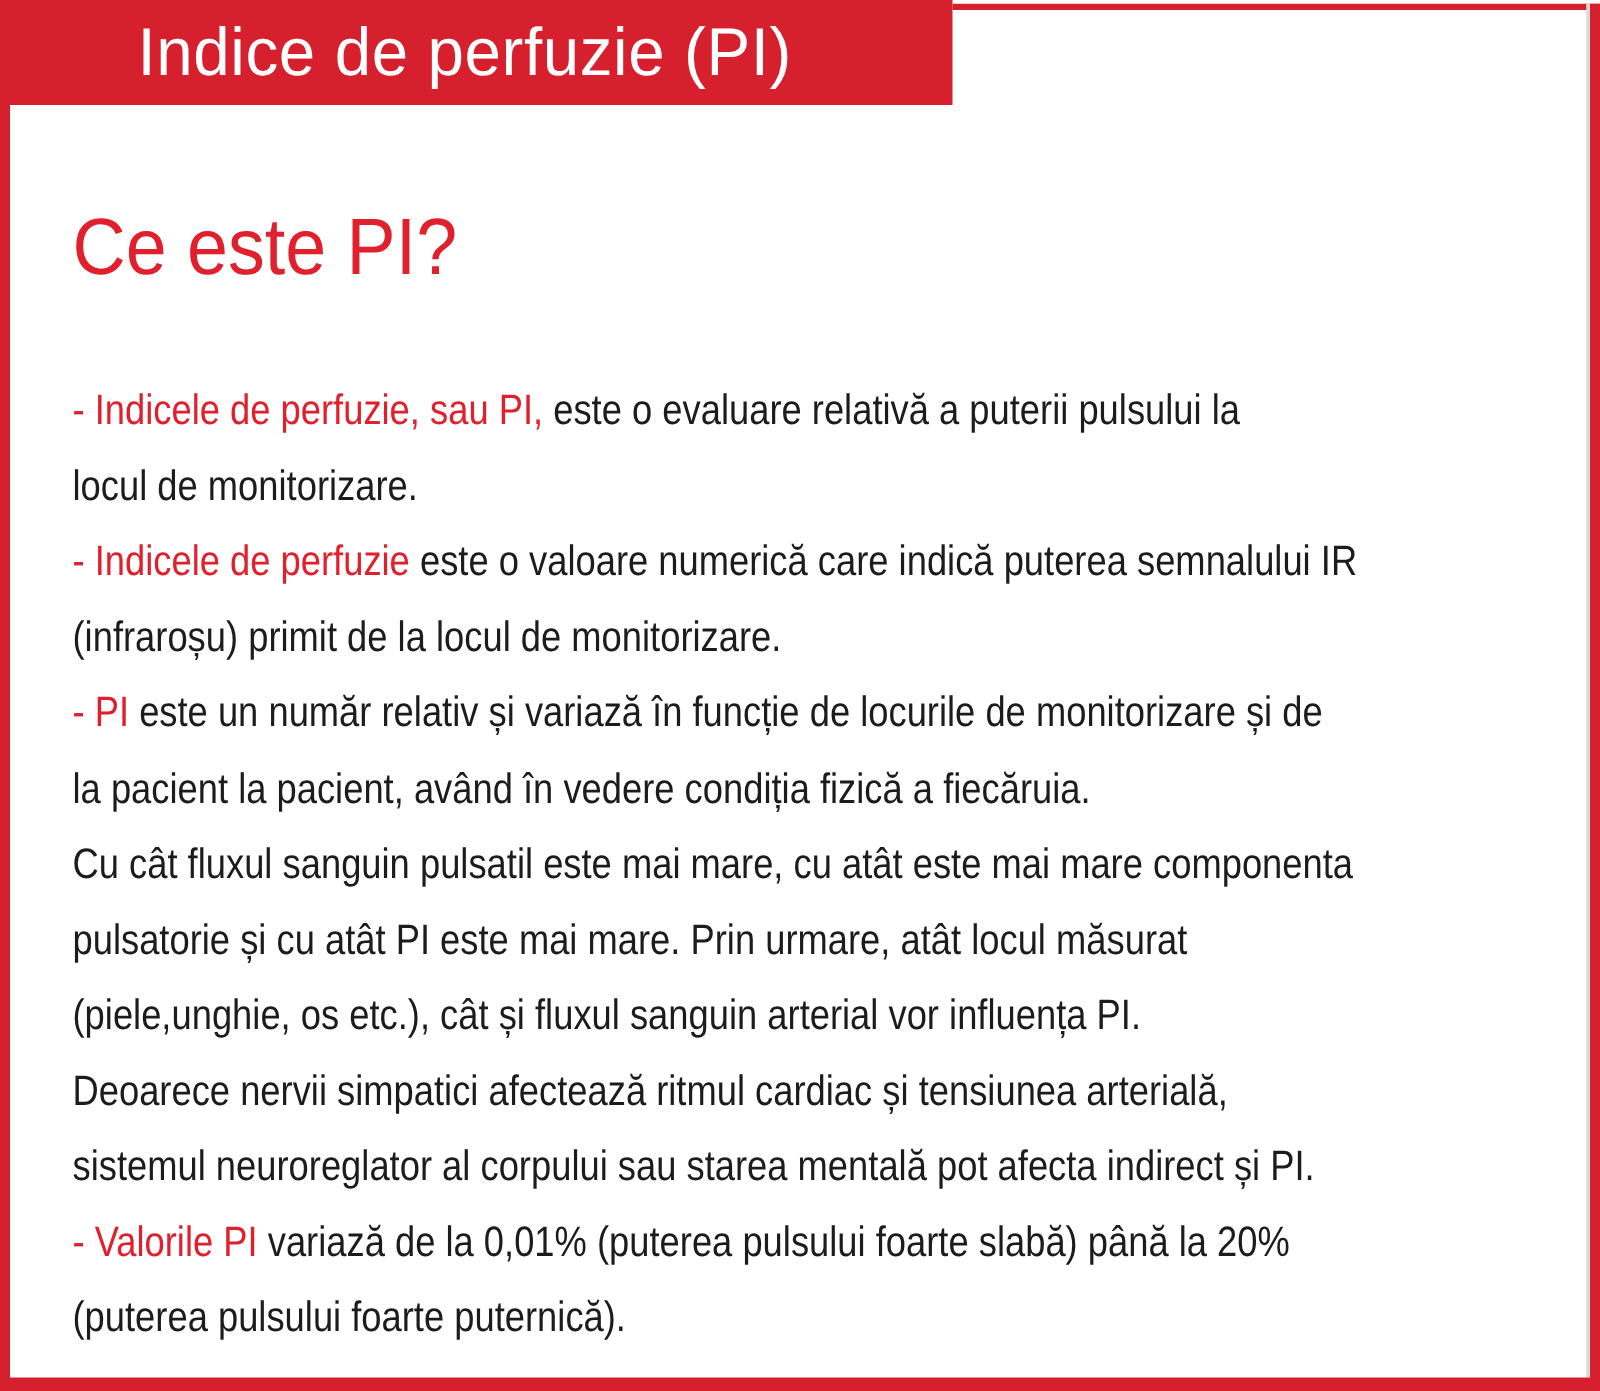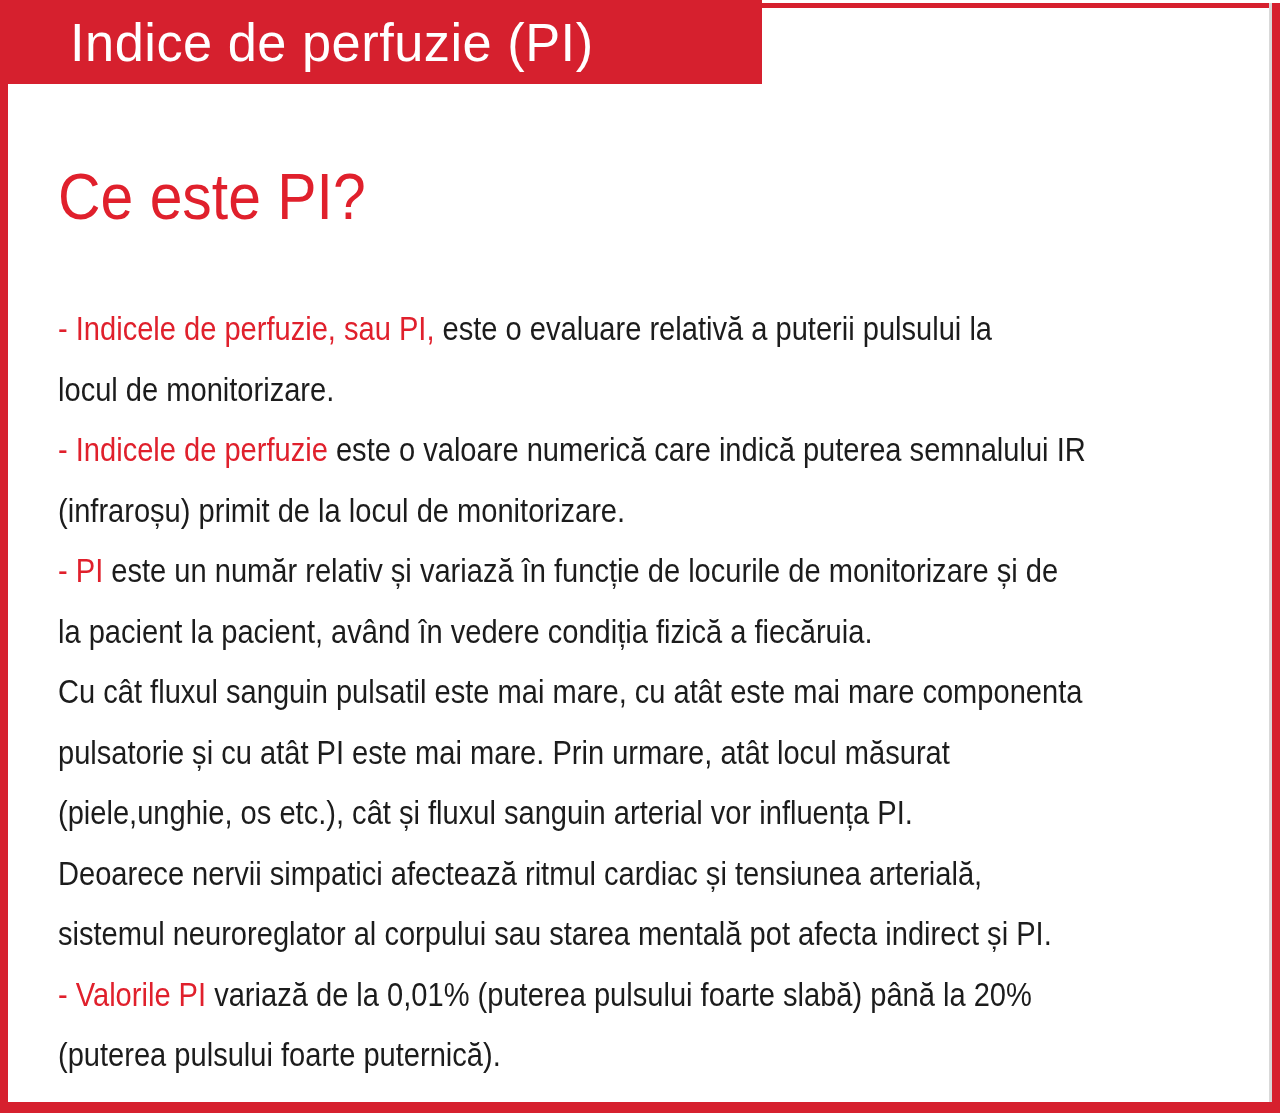--- a/index.html
+++ b/index.html
@@ -19,21 +19,21 @@
     font-family: "Liberation Sans", "DejaVu Sans", sans-serif;
   }
   
   .banner {
     position: absolute;
     left: 0; top: 0;
     width: 762px; height: 84px;
     background: var(--banner-red);
     display: flex;
     align-items: center;
-    padding-left: 70px;
+    padding-left: 110px;
   }
   .banner-title {
     color: #ffffff;
     font-size: 54px;
     font-weight: 400;
     letter-spacing: 0.5px;
     white-space: nowrap;
     transform: scaleX(0.97);
     transform-origin: left center;
   }

